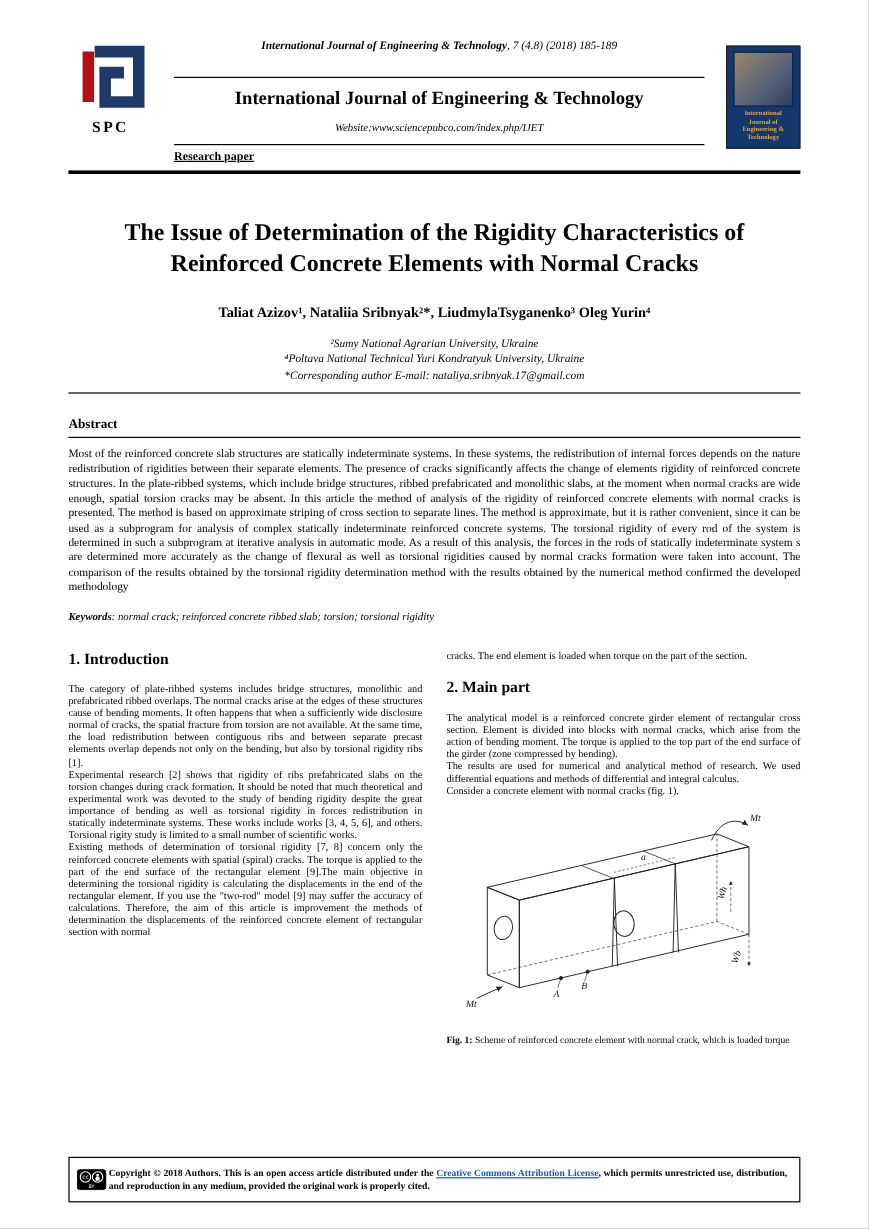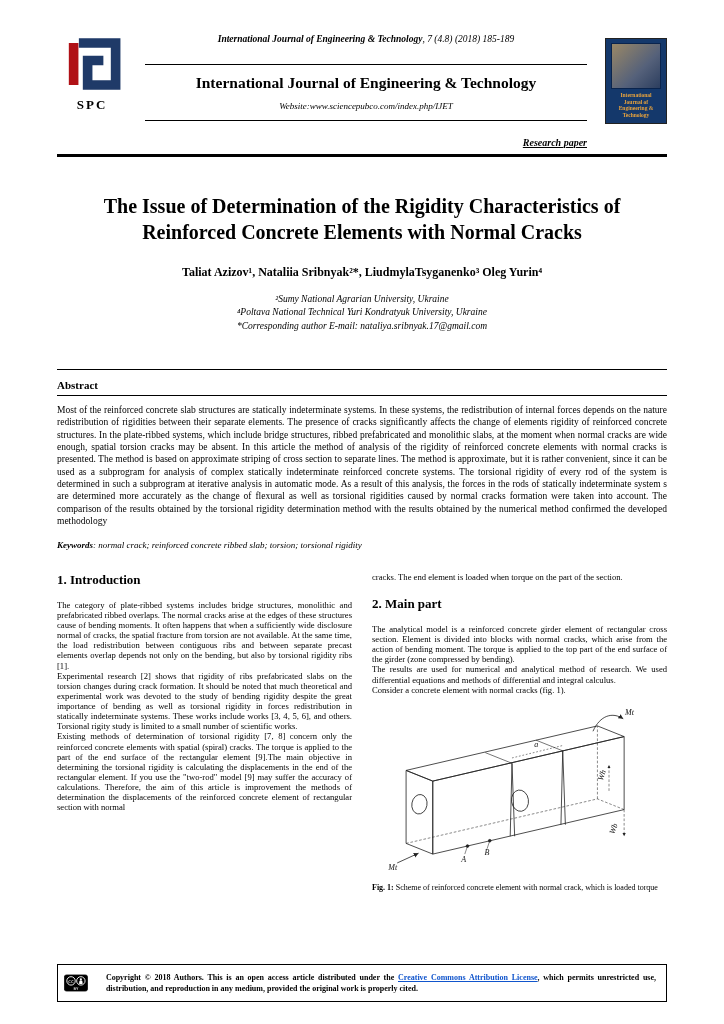--- a/index.html
+++ b/index.html
@@ -13,49 +13,49 @@
   .logo-caption { font-weight:bold; font-size:13px; letter-spacing:2px; margin-top:1px; }
   .cover { position:absolute; right:0; top:4px; width:62px; height:86px; background:#14386b; border:1px solid #222; padding:4px 5px; display:flex; flex-direction:column; }
   .cover-photo { height:46px; background:linear-gradient(135deg,#9a8866,#55617a 60%,#2c3e5f); border:1px solid #0a244d; }
   .cover-caption { margin-top:3px; color:#e8a33d; font-size:5.5px; line-height:1.25; font-weight:bold; text-align:center; overflow:hidden; }
   .header-center { margin:0 80px 0 88px; }
   .citation { text-align:center; font-size:9.5px; font-style:italic; padding-bottom:20px; border-bottom:1px solid #000; }
   .cit-j { font-weight:bold; }
   .journal-title { text-align:center; font-weight:bold; font-size:15.5px; margin-top:9px; }
   .website { text-align:center; font-style:italic; font-size:9px; margin-top:9px; }
   .hrule { border-top:1px solid #000; margin-top:9px; }
-  .paper-type { text-align:right; font-weight:bold; font-style:italic; text-decoration:underline; font-size:10px; margin-top:16px; }
+  .paper-type { text-align:left; font-weight:bold; text-decoration:underline; font-size:10px; margin-top:4px; }
 
   
   .article-title { text-align:center; font-size:20px; font-weight:bold; line-height:1.3; margin:36px 10px 0; }
   .authors { text-align:center; font-size:12px; font-weight:bold; margin-top:20px; }
   .affiliations { text-align:center; font-style:italic; font-size:9.5px; line-height:1.4; margin-top:13px; }
 
   
-  .abstract-block { margin-top:36px; border-top:1px solid #000; padding-top:9px; }
+  .abstract-block { margin-top:6px; border-top:1px solid #000; padding-top:20px; }
   .abstract-heading { font-weight:bold; font-size:11px; padding-bottom:4px; border-bottom:1px solid #000; }
   .abstract-text { font-size:9.5px; text-align:justify; line-height:1.3; margin-top:8px; }
   .keywords { font-size:9px; font-style:italic; margin-top:13px; }
   .keywords-label { font-weight:bold; }
 
   
   .columns { display:flex; gap:20px; margin-top:22px; }
   .col { flex:1; min-width:0; font-size:8.6px; line-height:1.18; text-align:justify; }
   .section-heading { font-size:13px; font-weight:bold; margin:0 0 12px; }
   .section-heading.spaced { margin-top:14px; }
   .col p { margin:0; }
 
   
   .figure-wrap { margin-top:6px; text-align:center; }
   .figure-svg { width:268px; height:178px; }
-  .fig-caption { font-size:8px; line-height:1.3; margin-top:2px; text-align:left; }
+  .fig-caption { font-size:8px; line-height:1.3; margin-top:12px; text-align:left; }
   .fig-caption .fig-label { font-weight:bold; }
 
   
-  .footer { position:absolute; left:57px; right:57px; bottom:22px; border:1.5px solid #000; padding:5px 10px 5px 6px; display:flex; align-items:center; gap:18px; background:#fff; }
+  .footer { position:absolute; left:57px; right:57px; bottom:22px; border:1.5px solid #000; padding:5px 10px 5px 6px; display:flex; align-items:center; gap:2px; background:#fff; }
   .footer-text { font-size:8px; font-weight:bold; line-height:1.4; text-align:justify; }
   .cc-link { color:#1155cc; text-decoration:underline; cursor:pointer; }
 </style>
 </head>
 <body>
 
 <div class="page">
 
   <div class="header">
     <div class="logo-block">

